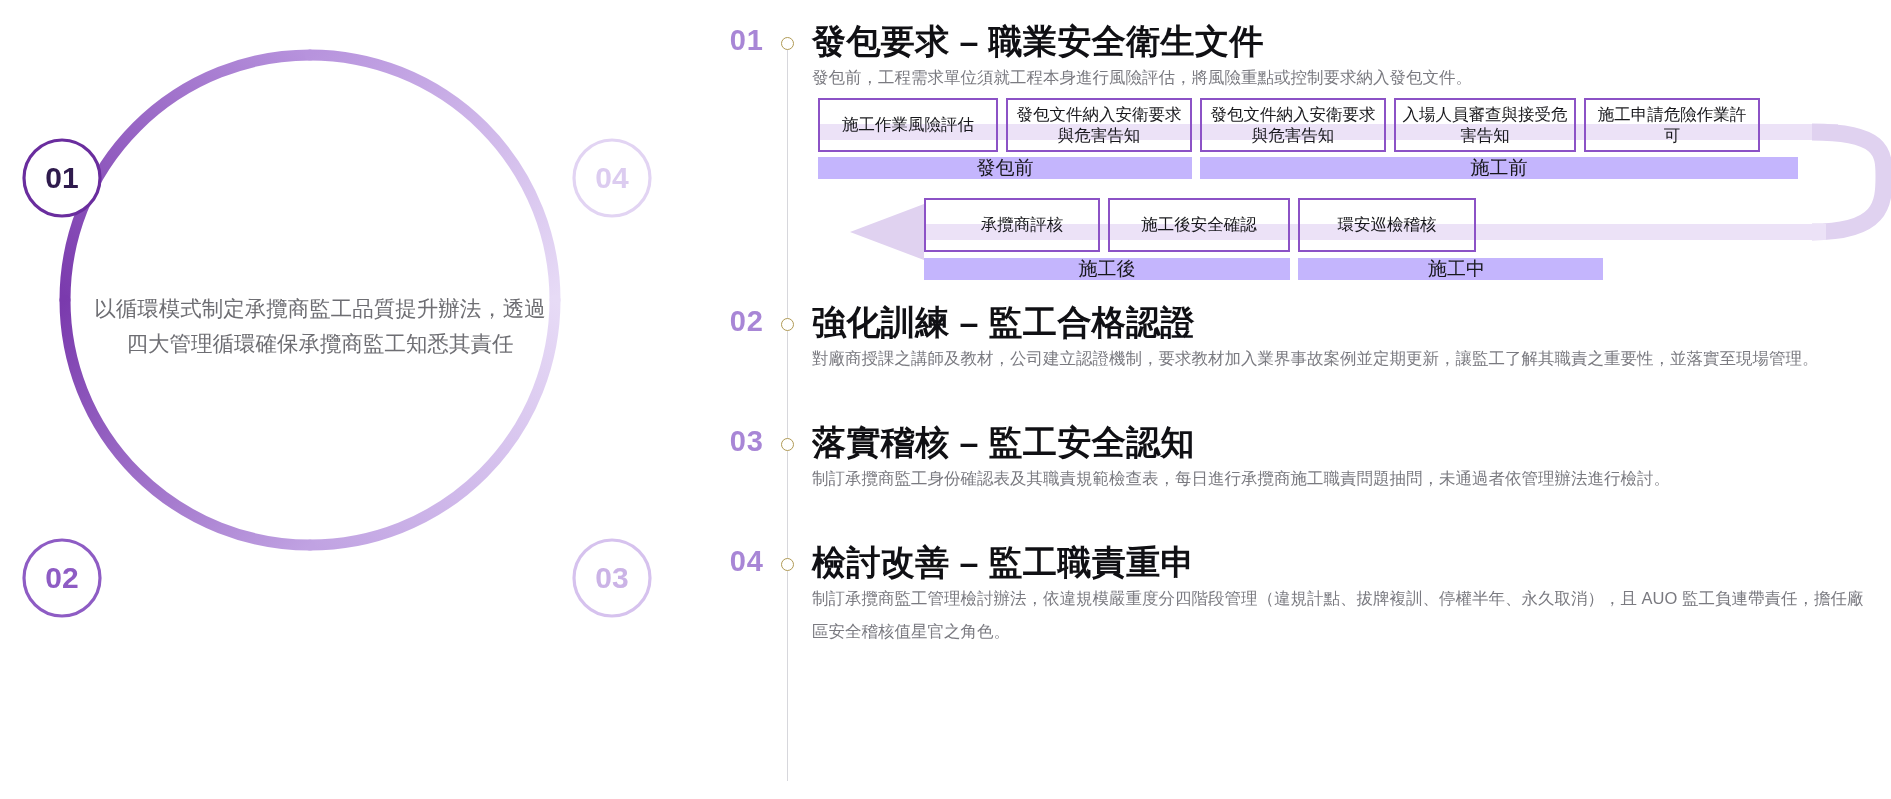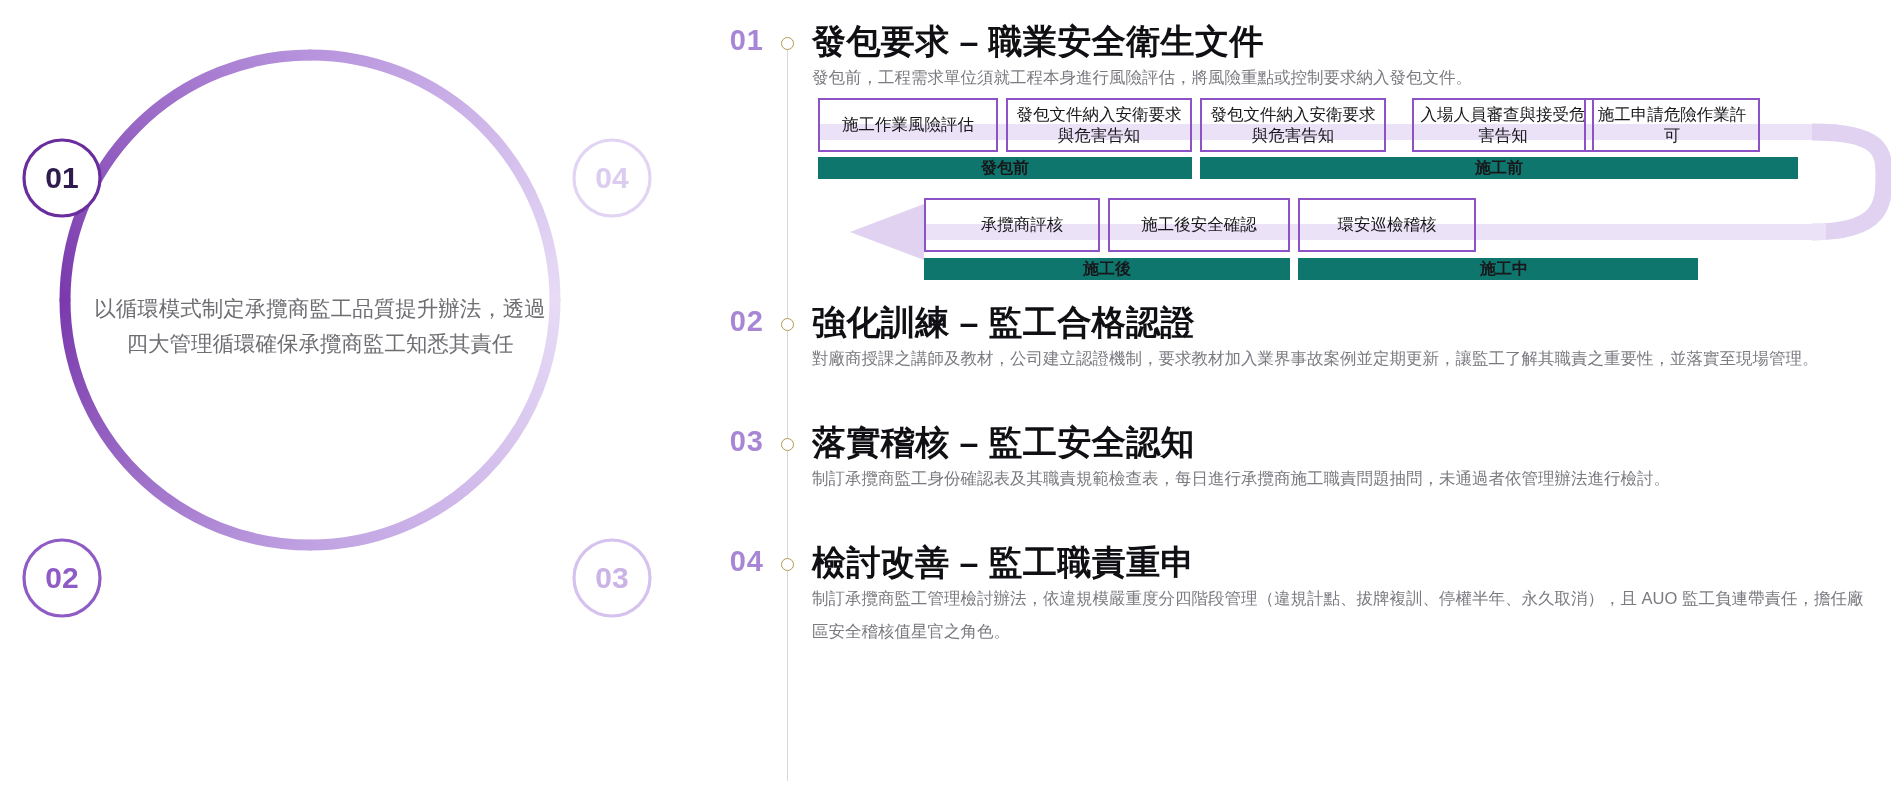--- a/index.html
+++ b/index.html
@@ -138,26 +138,26 @@
     text-align: center;
     font-size: 16.5px;
     line-height: 1.28;
     color: #17171b;
     padding: 2px 4px;
     height: 54px;
   }
   .sbar {
     position: absolute;
     height: 22px;
-    background: #0f766e;
+    background: #c4b5fd;
     display: flex;
     align-items: center;
     justify-content: center;
-    font-size: 16px;
-    font-weight: bold;
+    font-size: 19px;
+    font-weight: normal;
     color: #17171b;
   }
 </style>
 </head>
 <body>
 
 <div class="page">
 
   <div class="cycle-panel">
     <svg class="cycle-svg" width="680" height="799" viewBox="0 0 680 799">
@@ -218,32 +218,32 @@
           <path d="M 1000 40 C 1070 40 1072 60 1072 84 C 1072 112 1070 140 1000 140" fill="none" stroke="#e0d2f0" stroke-width="17"></path>
 
           <rect x="112" y="132" width="902" height="16" fill="#ece2f7"></rect>
 
           <path d="M 112 112 L 112 168 L 38 140 Z" fill="#e0d2f0"></path>
         </svg>
 
         <div class="fbox" style="left:6px; top:6px; width:180px;">施工作業風險評估</div>
         <div class="fbox" style="left:194px; top:6px; width:186px;">發包文件納入安衛要求與危害告知</div>
         <div class="fbox" style="left:388px; top:6px; width:186px;">發包文件納入安衛要求與危害告知</div>
-        <div class="fbox" style="left:582px; top:6px; width:182px;margin-left:18px;">入場人員審查與接受危害告知</div>
+        <div class="fbox" style="left:582px; top:6px; width:182px;">入場人員審查與接受危害告知</div>
         <div class="fbox" style="left:772px; top:6px; width:176px;">施工申請危險作業許可</div>
 
         <div class="sbar" style="left:6px; top:65px; width:374px;">發包前</div>
         <div class="sbar" style="left:388px; top:65px; width:598px;">施工前</div>
 
         <div class="fbox" style="left:112px; top:106px; width:176px;padding-left:24px;">承攬商評核</div>
         <div class="fbox" style="left:296px; top:106px; width:182px;">施工後安全確認</div>
         <div class="fbox" style="left:486px; top:106px; width:178px;">環安巡檢稽核</div>
 
         <div class="sbar" style="left:112px; top:166px; width:366px;">施工後</div>
-        <div class="sbar" style="left:486px; top:166px; width:400px;padding-left:12px;">施工中</div>
+        <div class="sbar" style="left:486px; top:166px; width:305px;padding-left:12px;">施工中</div>
       </div>
     </div>
 
     <div class="section" style="top:305px;">
       <div class="sec-num">02</div>
       <div class="sec-bullet"></div>
       <div class="sec-head">強化訓練 – 監工合格認證</div>
       <div class="sec-body">對廠商授課之講師及教材，公司建立認證機制，要求教材加入業界事故案例並定期更新，讓監工了解其職責之重要性，並落實至現場管理。</div>
     </div>
 

